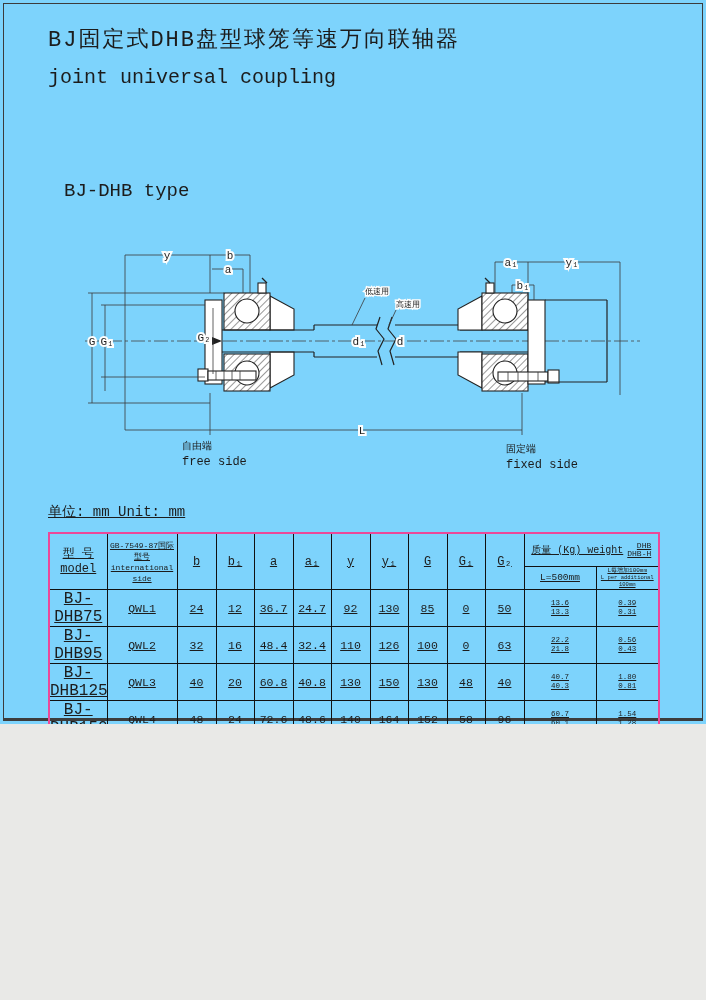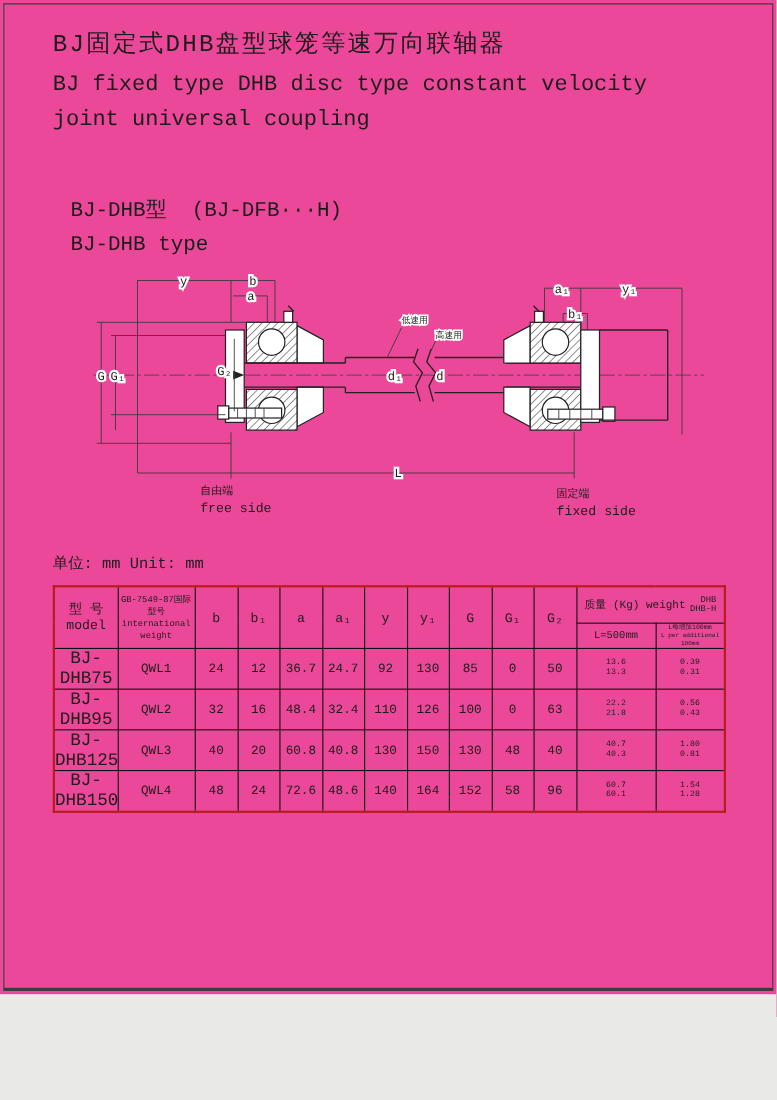--- a/index.html
+++ b/index.html
@@ -1,17 +1,17 @@
 <!DOCTYPE html>
 <html><head>
 <meta charset="utf-8">
 <style>
   html,body{margin:0;padding:0;background:#e9e9e7;}
   .page{
-    position:relative;width:706px;height:904px;background:#ec4899;
+    position:relative;width:706px;height:724px;background:#7dd3fc;
     font-family:"Liberation Mono","DejaVu Sans Mono",monospace;
     color:#1c1c1c;overflow:hidden;margin:0 auto;
   }
   .frame{position:absolute;inset:3px;border:1px solid #3c3c3c;border-bottom-width:3px;pointer-events:none;}
   .pre{white-space:pre;}
 
   .title-block{position:absolute;left:48px;top:24px;}
   .title-cn{font-size:22px;font-weight:normal;letter-spacing:2px;margin:0 0 8px 0;}
   .title-en{font-size:20px;line-height:32px;}
 
@@ -22,26 +22,27 @@
   .part{fill:#fff;stroke:#222;stroke-width:1.1;}
   .hatched{fill:url(#hatch);stroke:#222;stroke-width:1.1;}
   .shaftline{stroke:#222;stroke-width:1.2;fill:none;}
   .dim{stroke:#3a3a3a;stroke-width:0.8;fill:none;}
   .cl{stroke:#444;stroke-width:0.8;stroke-dasharray:14 3 3 3;}
   .dlab{font-size:11px;fill:#1c1c1c;text-anchor:middle;paint-order:stroke;stroke:#fdfdfc;stroke-width:4px;}
   .clab{font-size:8px;fill:#1c1c1c;text-anchor:start;paint-order:stroke;stroke:#fdfdfc;stroke-width:3px;}
   .slab-cn{font-size:10px;fill:#1c1c1c;}
   .slab-en{font-size:12px;fill:#1c1c1c;}
 
-  .unit-note{position:absolute;left:48px;top:503px;font-size:14px;}
+  .unit-note{position:absolute;left:48px;top:503px;font-size:14px;text-decoration:underline;}
 
   table.spec{
     position:absolute;left:48px;top:532px;width:610px;
     border-collapse:collapse;table-layout:fixed;
-    border:2px solid #b91c1c;
+    border:2px solid #ec4899;
+    text-decoration:underline;
   }
   table.spec th,table.spec td{
     border:1px solid #111;font-weight:normal;text-align:center;
     padding:0;vertical-align:middle;color:#1c1c1c;
   }
   .h-model{font-size:12px;line-height:15px;}
   .h-intl{font-size:8px;line-height:11px;}
   .h-dim{font-size:12px;height:55px;}
   .h-weight{height:31px;font-size:10px;}
   .wt-wrap{display:flex;align-items:center;justify-content:center;gap:4px;}
@@ -54,26 +55,24 @@
   td.cell-wt{font-size:7.5px;line-height:9px;margin-top:11px;}
 </style>
 </head>
 <body>
 
 <div class="page">
   <div class="frame"></div>
 
   <div class="title-block">
     <h1 class="title-cn">BJ固定式DHB盘型球笼等速万向联轴器</h1>
-    <div class="title-en">BJ fixed type DHB disc type constant velocity</div>
     <div class="title-en">joint universal coupling</div>
   </div>
 
   <div class="model-block">
-    <div class="pre">BJ-DHB型  (BJ-DFB···H)</div>
     <div>BJ-DHB type</div>
   </div>
 
   <div class="diagram">
     <svg width="585" height="235" viewBox="0 0 585 235">
       <defs>
         <pattern id="hatch" width="5" height="5" patternUnits="userSpaceOnUse" patternTransform="rotate(45)">
           <rect width="5" height="5" fill="#fff"></rect>
           <line x1="0" y1="0" x2="0" y2="5" stroke="#333" stroke-width="1"></line>
         </pattern>
@@ -216,21 +215,21 @@
         <col style="width:63px">
     </colgroup>
     <thead>
       <tr>
         <th rowspan="2" class="h-model">
           <div>型 号</div>
           <div>model</div>
         </th>
         <th rowspan="2" class="h-intl">
           <div>GB-7549-87国际型号</div>
-          <div>international weight</div>
+          <div>international side</div>
         </th>
         <th rowspan="2" class="h-dim">b</th>
         <th rowspan="2" class="h-dim">b₁</th>
         <th rowspan="2" class="h-dim">a</th>
         <th rowspan="2" class="h-dim">a₁</th>
         <th rowspan="2" class="h-dim">y</th>
         <th rowspan="2" class="h-dim">y₁</th>
         <th rowspan="2" class="h-dim">G</th>
         <th rowspan="2" class="h-dim">G₁</th>
         <th rowspan="2" class="h-dim">G₂</th>

